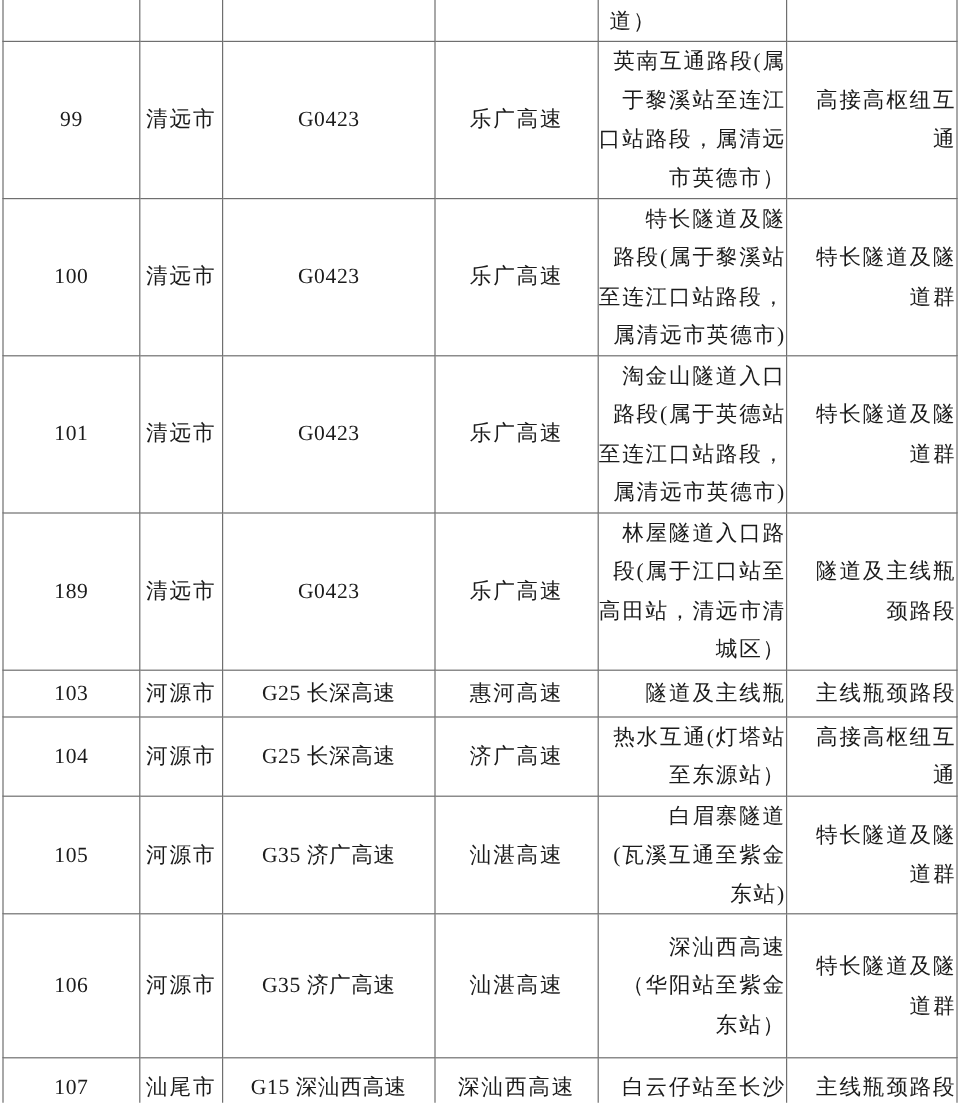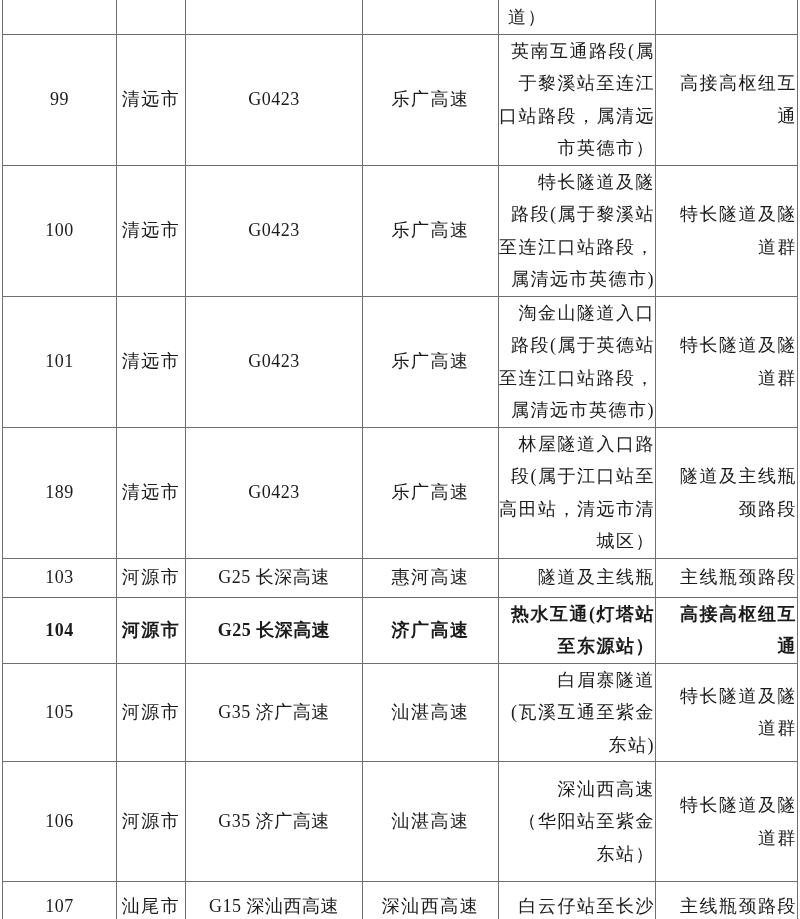--- a/index.html
+++ b/index.html
@@ -128,21 +128,21 @@
           <td>河源市</td>
           <td class="latin-mixed">G25 长深高速</td>
           <td>惠河高速</td>
           <td>
             <div class="line">隧道及主线瓶</div>
           </td>
           <td>
             <div class="line">主线瓶颈路段</div>
           </td>
         </tr>
-        <tr style="height: 65px; font-weight: bold;">
+        <tr style="height: 65px;">
           <td class="latin-mixed">104</td>
           <td>河源市</td>
           <td class="latin-mixed">G25 长深高速</td>
           <td>济广高速</td>
           <td>
             <div class="line">热水互通(灯塔站</div>
             <div class="line">至东源站）</div>
           </td>
           <td>
             <div class="line">高接高枢纽互</div>

